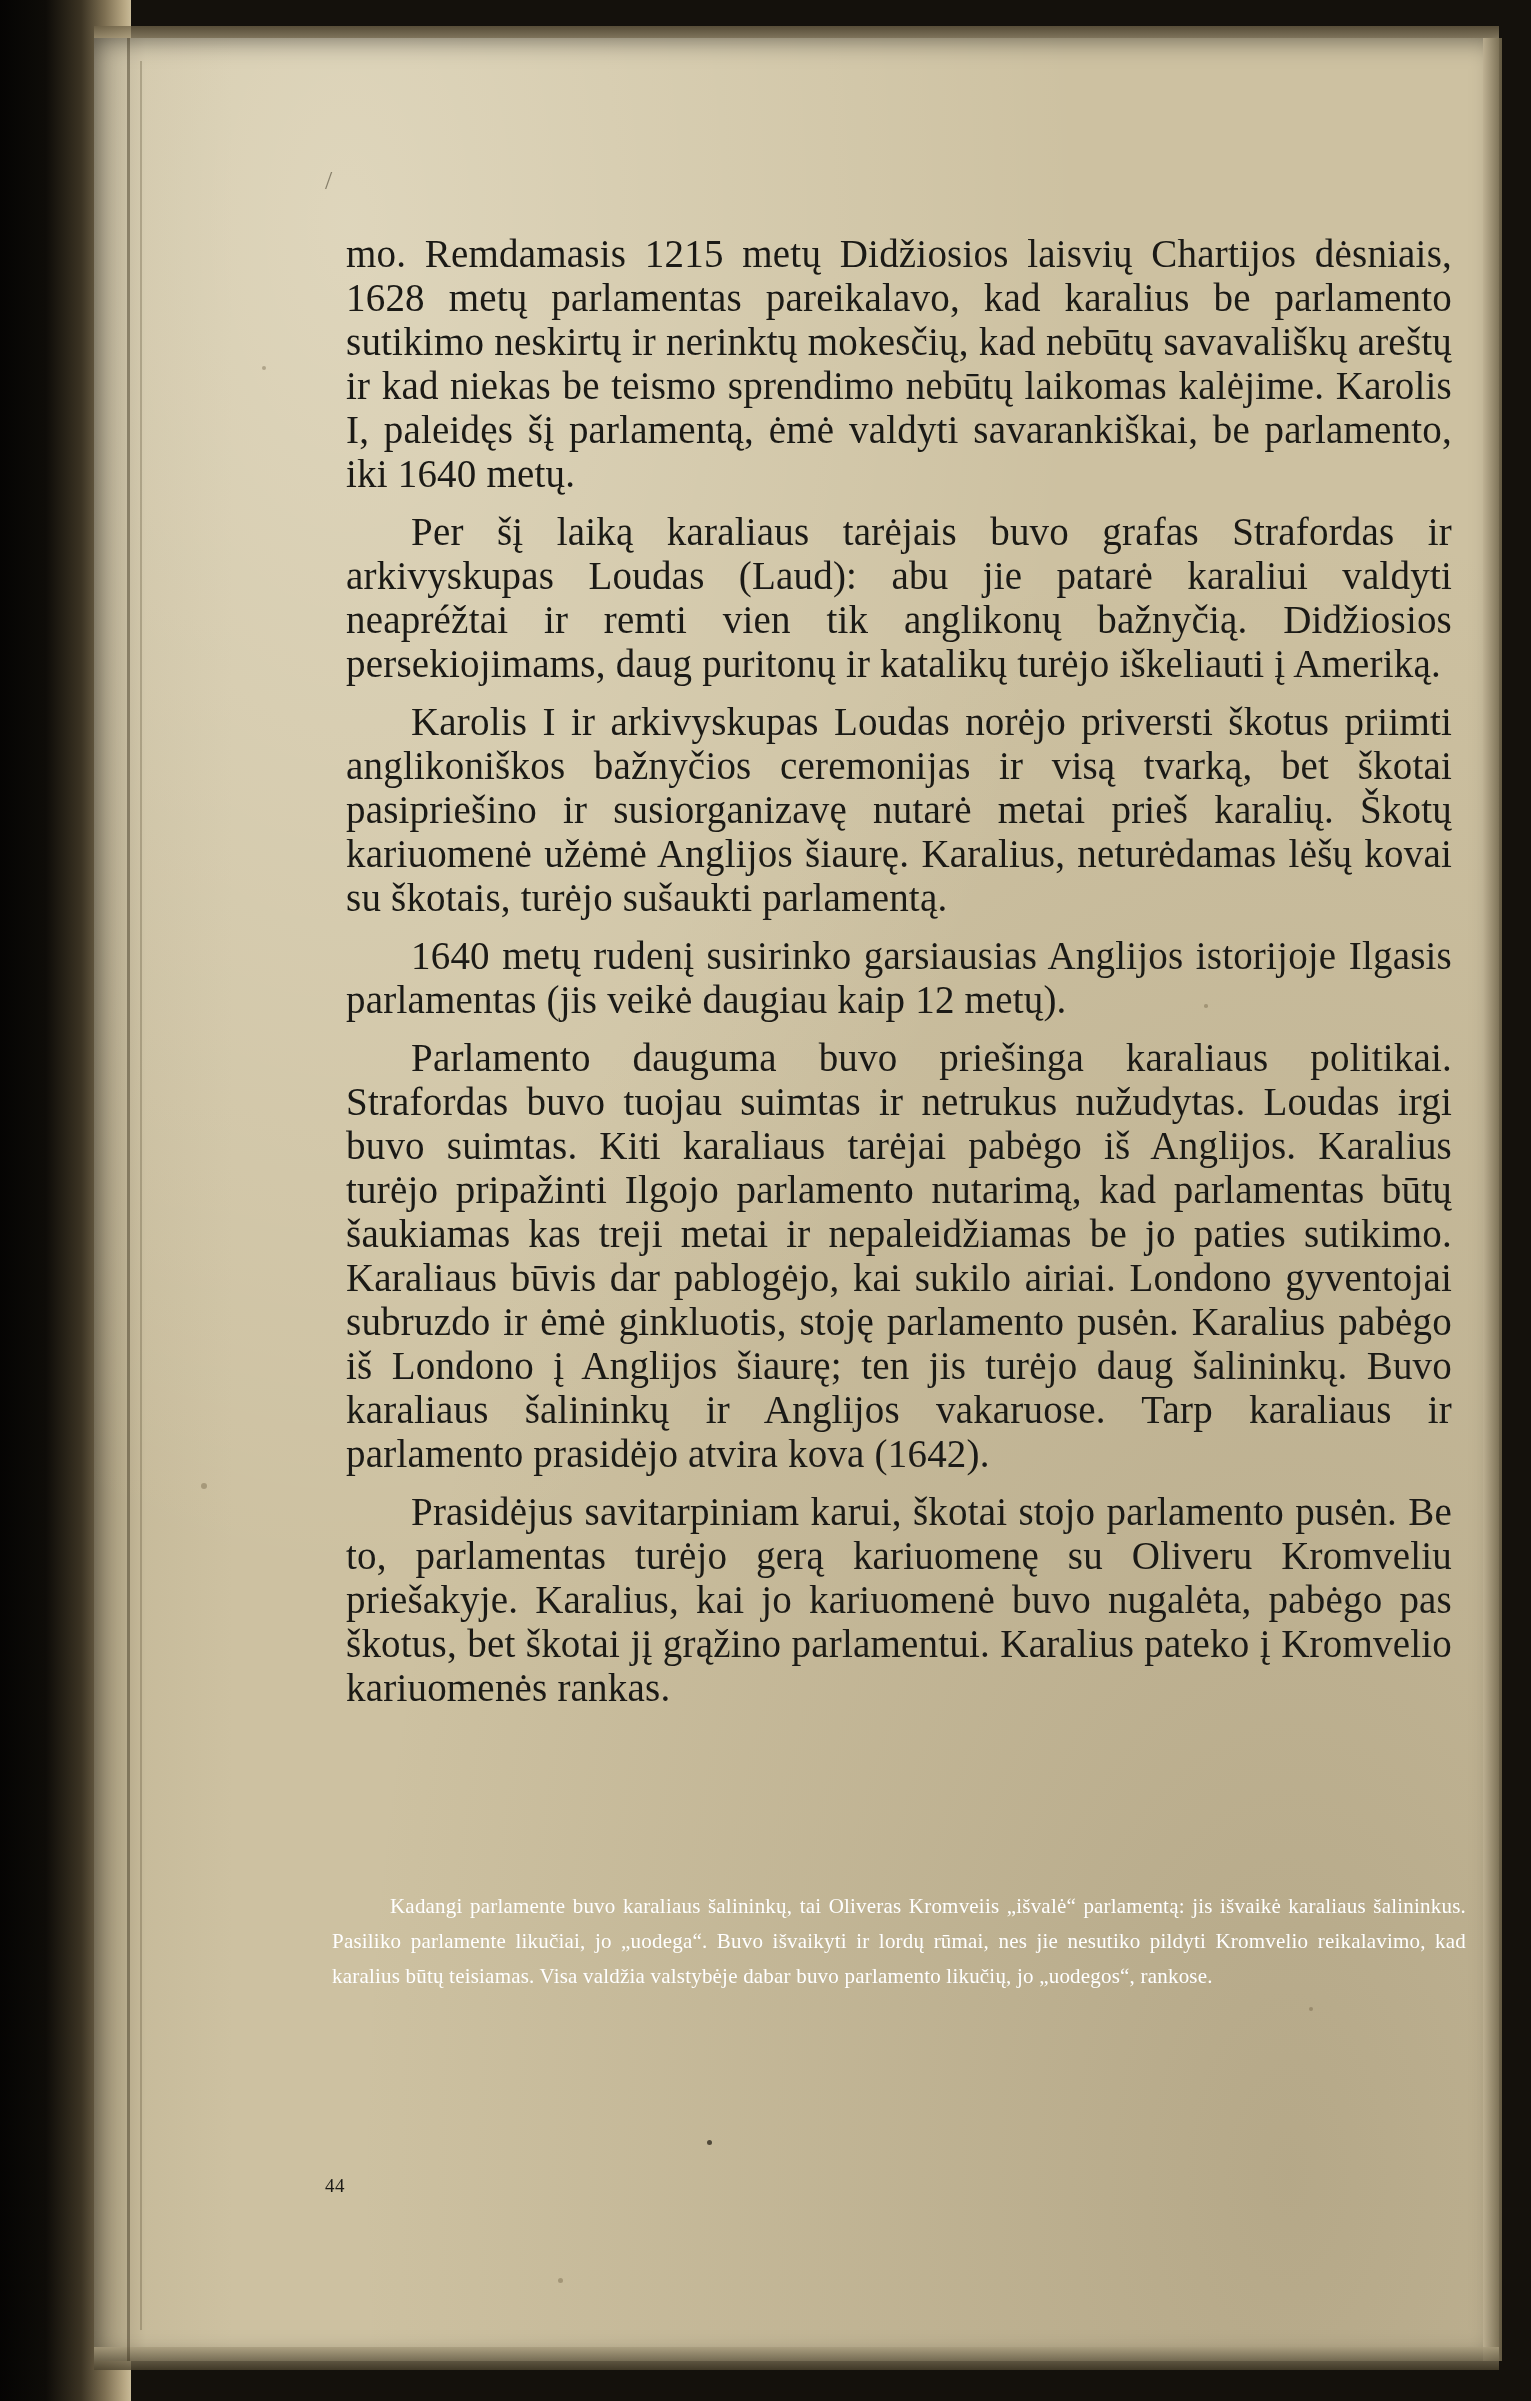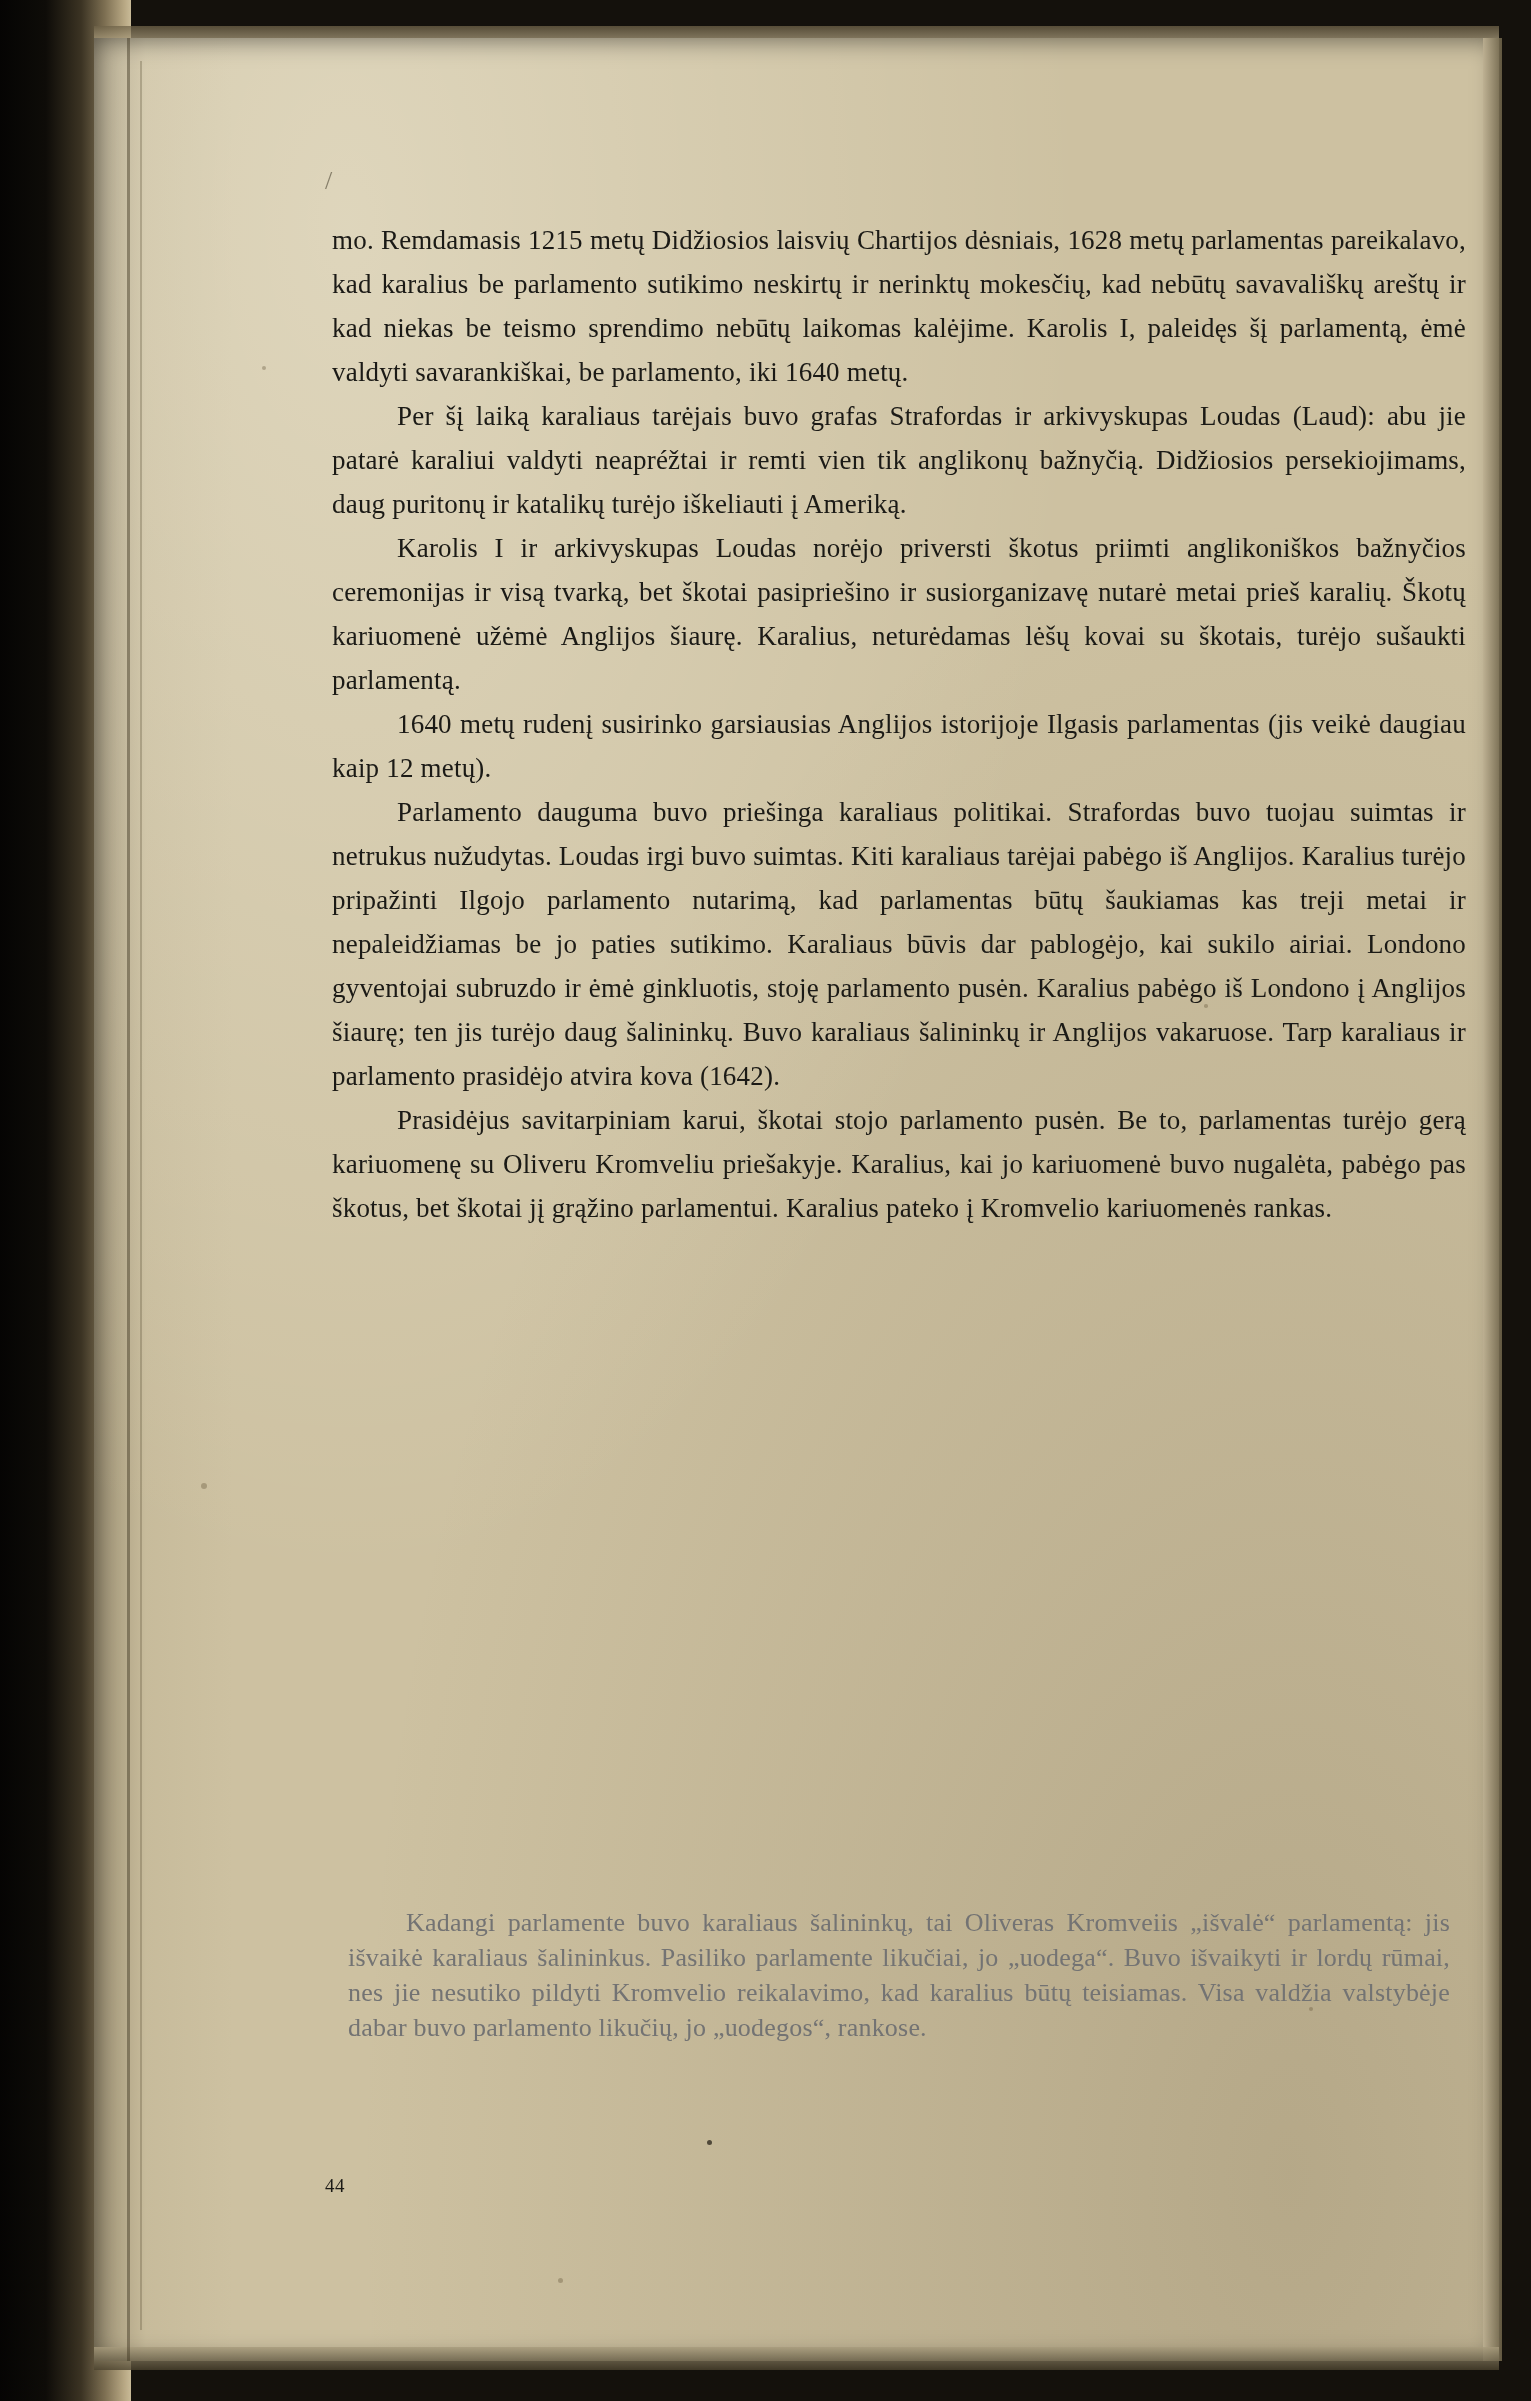--- a/index.html
+++ b/index.html
@@ -77,42 +77,42 @@
     background: rgba(95,80,52,0.35);
     border-radius: 50%;
   }
   .text-column {
     position: absolute;
     left: 332px;
     top: 218px;
     width: 1134px;
   }
   p.body-par {
-    margin: 0;
-    font-size: 27px;
+    margin: 14px;
+    font-size: 39px;
     line-height: 44px;
     color: #1b1a16;
     text-align: justify;
     text-indent: 65px;
     letter-spacing: 0.2px;
   }
   p.body-par.no-indent {
     text-indent: 0;
   }
   .small-note {
     position: absolute;
     left: 332px;
     top: 1889px;
     width: 1134px;
   }
   .small-note p {
-    margin: 16px;
-    font-size: 26px;
+    margin: 0;
+    font-size: 21px;
     line-height: 35px;
-    color: #737373;
+    color: #ffffff;
     text-align: justify;
     text-indent: 58px;
     letter-spacing: 0.2px;
   }
   .page-number {
     position: absolute;
     left: 325px;
     top: 2175px;
     font-size: 19px;
     color: #1b1a16;

